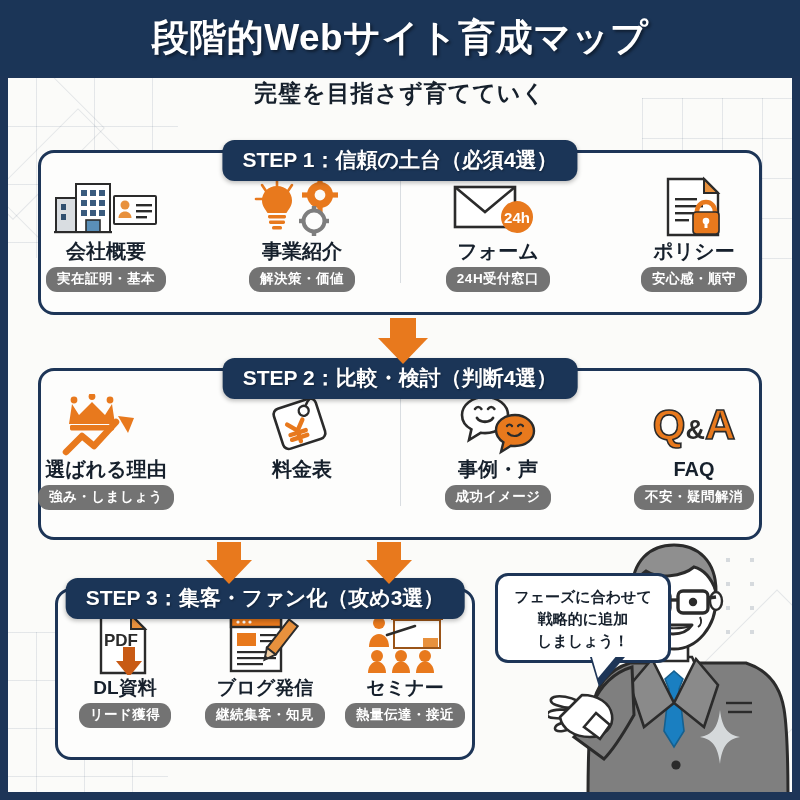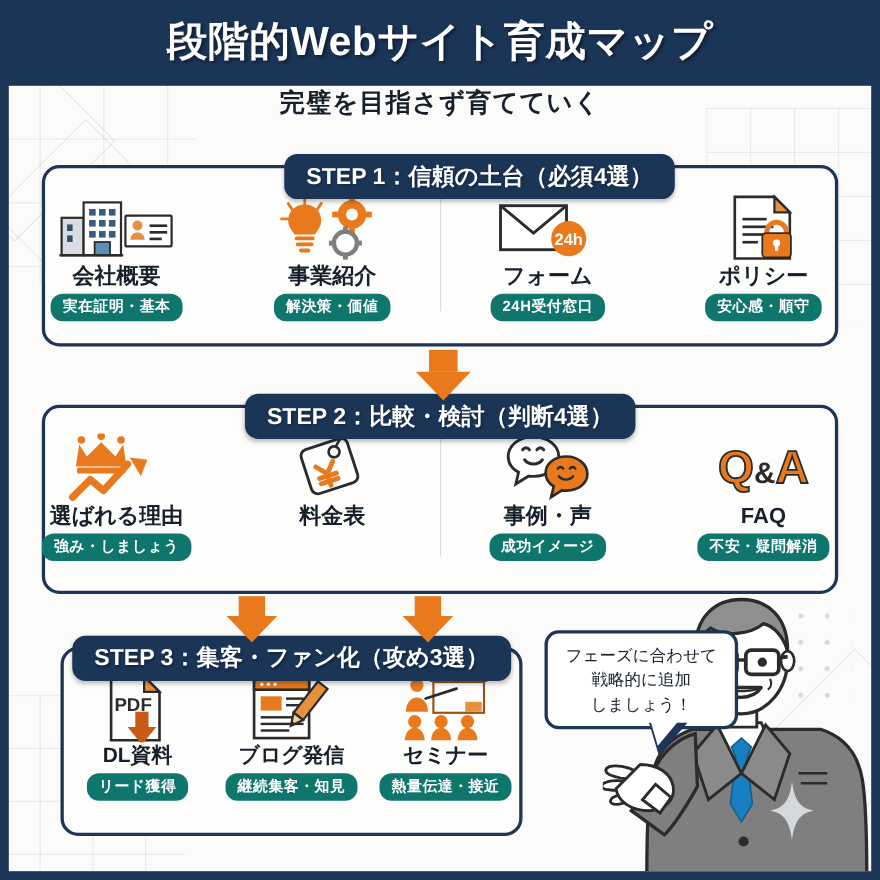--- a/index.html
+++ b/index.html
@@ -89,21 +89,21 @@
     background:#1b3557;
     color:#ffffff;
     border-radius:12px;
     font-size:21px; font-weight:bold;
     padding:6px 20px 7px 20px;
     white-space:nowrap;
     box-shadow:0 2px 4px rgba(0,0,0,.25);
     text-shadow:1px 1px 2px rgba(0,0,0,.35);
     z-index:5;
   }
-  #badge-1 { left:50%; top:62px;  transform:translateX(-50%);margin-left:36px; }
+  #badge-1 { left:50%; top:62px;  transform:translateX(-50%); }
   #badge-2 { left:50%; top:280px; transform:translateX(-50%);text-align:right; }
   #badge-3 { left:257px; top:500px; transform:translateX(-50%); }
 
   
   .items {
     position:absolute; left:0; width:100%;
     display:flex; justify-content:space-around; align-items:flex-start;
   }
   #items-1 { top:98px;  }
   #items-2 { top:316px; }
@@ -116,21 +116,21 @@
     display:flex; align-items:center; justify-content:center;
     margin-bottom:3px;
   }
   .item-label {
     font-size:20px; font-weight:bold; color:#16202c;
     line-height:1.05; margin-bottom:5px; white-space:nowrap;
   }
   #items-3 .item-label { font-size:19px; }
   .item-pill {
     display:inline-block;
-    background:#0f766e;
+    background:#737373;
     color:#ffffff;
     font-size:13.5px; font-weight:bold;
     border-radius:11px;
     padding:3px 11px 4px 11px;
     white-space:nowrap;
     letter-spacing:.5px;
   }
 
   
   .card-divider {
@@ -164,21 +164,21 @@
     position:absolute; left:487px; top:495px;
     width:176px;
     background:#ffffff;
     border:3px solid #1d3557;
     border-radius:13px;
     padding:10px 8px 9px 8px;
     text-align:center;
     z-index:8;
   }
   #bubble-text {
-    font-size:15px; font-weight:normal; color:#16202c;
+    font-size:15px; font-weight:bold; color:#16202c;
     line-height:1.45; white-space:pre-line;
   }
   #bubble-tail {
     position:absolute; left:92px; top:81px; width:0; height:0;
     border-left:9px solid transparent;
     border-right:26px solid transparent;
     border-top:30px solid #1d3557;
   }
   #bubble-tail-inner {
     position:absolute; left:93px; top:78px; width:0; height:0;

